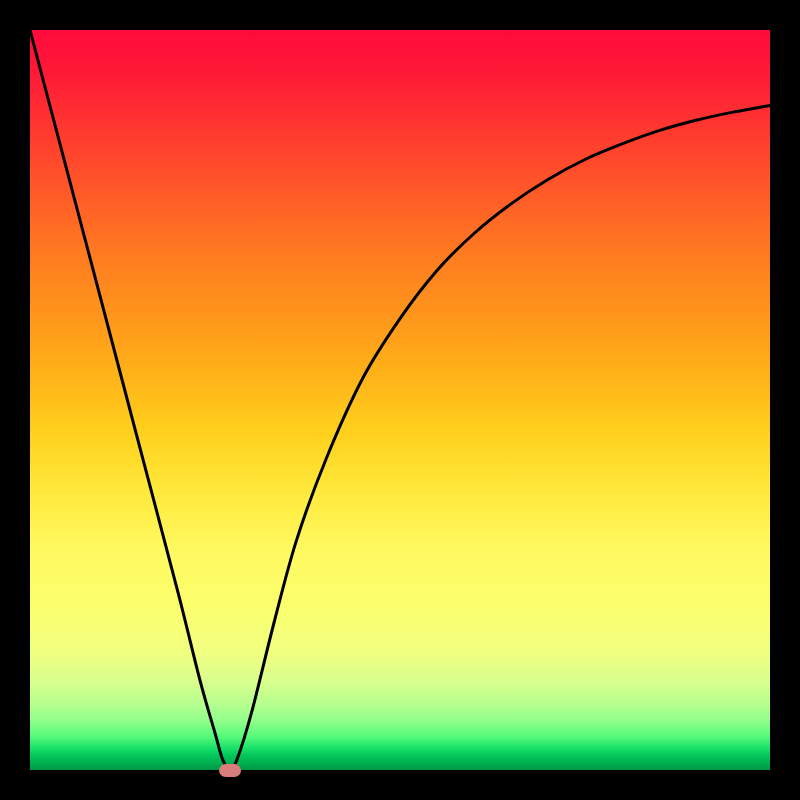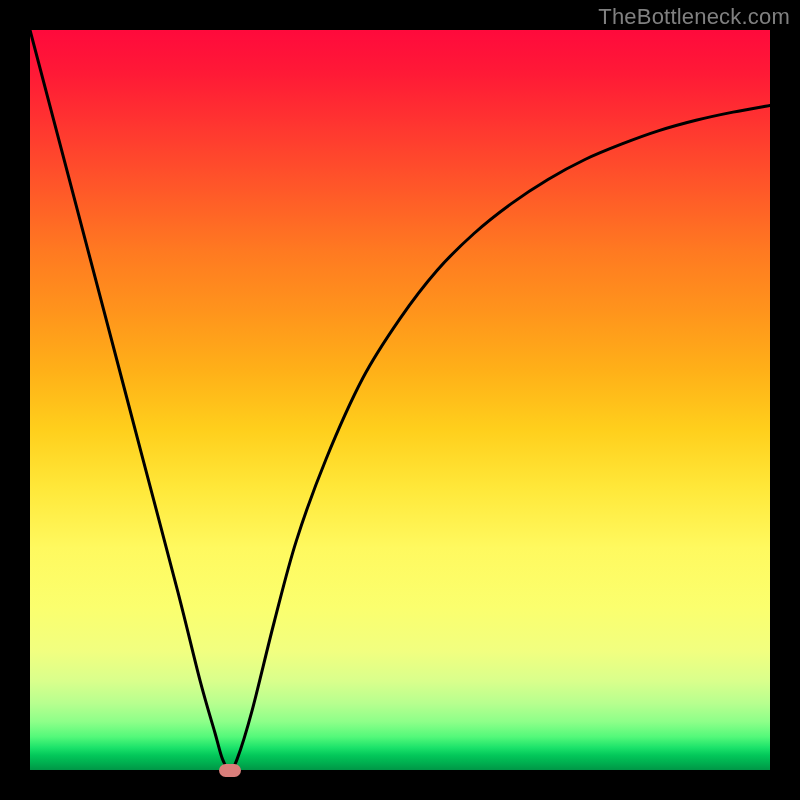--- a/index.html
+++ b/index.html
@@ -67,20 +67,19 @@
     width: 22px;
     height: 13px;
     background: #d97e7a;
     border-radius: 8px;
   }
 </style>
 </head>
 <body>
 
 <div class="frame">
-  <div class="watermark">TheBottleneck.com</div>
   <div class="plot">
     <svg class="curve" viewBox="0 0 740 740" preserveAspectRatio="none">
       <path d="M 0 0 C 6.166666666666667 23.43333333333332, 24.666666666666664 93.73333333333323, 37 140.5999999999999 C 49.333333333333336 187.46666666666658, 61.666666666666664 234.33333333333331, 74 281.2 C 86.33333333333333 328.06666666666666, 98.66666666666667 374.93333333333334, 111 421.8 C 123.33333333333333 468.6666666666667, 138.13333333333333 524.1666666666666, 148 562.4 C 157.86666666666667 600.6333333333333, 164.03333333333336 627.7666666666667, 170.20000000000002 651.2 C 176.36666666666667 674.6333333333334, 181.3 690.05, 185 703 C 188.7 715.95, 189.93333333333334 722.7333333333333, 192.4 728.9 C 194.86666666666667 735.0666666666666, 197.33333333333334 740, 199.8 740 C 202.26666666666668 740, 203.50000000000003 738.7666666666667, 207.20000000000002 728.9 C 210.9 719.0333333333333, 215.83333333333334 703.6166666666666, 222 680.8 C 228.16666666666666 657.9833333333333, 236.8 620.3666666666667, 244.20000000000002 592 C 251.60000000000002 563.6333333333333, 257.76666666666665 537.7333333333333, 266.4 510.6 C 275.0333333333333 483.4666666666667, 284.9 456.3333333333333, 296 429.2 C 307.1 402.06666666666666, 320.6666666666667 371.2333333333333, 333 347.79999999999995 C 345.3333333333333 324.3666666666666, 357.66666666666663 306.48333333333335, 370 288.6 C 382.33333333333337 270.7166666666667, 394.66666666666674 254.68333333333328, 407.00000000000006 240.49999999999994 C 419.33333333333337 226.3166666666666, 431.6666666666667 214.6, 444 203.5 C 456.3333333333333 192.4, 468.6666666666667 182.9033333333333, 481 173.89999999999998 C 493.3333333333333 164.89666666666665, 505.6666666666667 156.88000000000002, 518 149.48000000000002 C 530.3333333333334 142.08, 542.6666666666666 135.42, 555 129.5 C 567.3333333333334 123.58, 579.6666666666666 118.77000000000005, 592 113.96000000000004 C 604.3333333333334 109.15000000000002, 616.6666666666666 104.58666666666655, 629 100.63999999999987 C 641.3333333333334 96.6933333333332, 653.6666666666666 93.36333333333329, 666 90.27999999999997 C 678.3333333333334 87.19666666666666, 690.6666666666666 84.60666666666664, 703 82.13999999999999 C 715.3333333333334 79.67333333333333, 733.8333333333334 76.59000000000002, 740 75.48000000000002" fill="none" stroke="#000" stroke-width="3" stroke-linecap="round" stroke-linejoin="round"></path>
     </svg>
     <div class="marker" style="left: 188.8px; top: 734px; background: rgb(217, 126, 122);"></div>
   </div>
 </div>
 
 </body></html>

